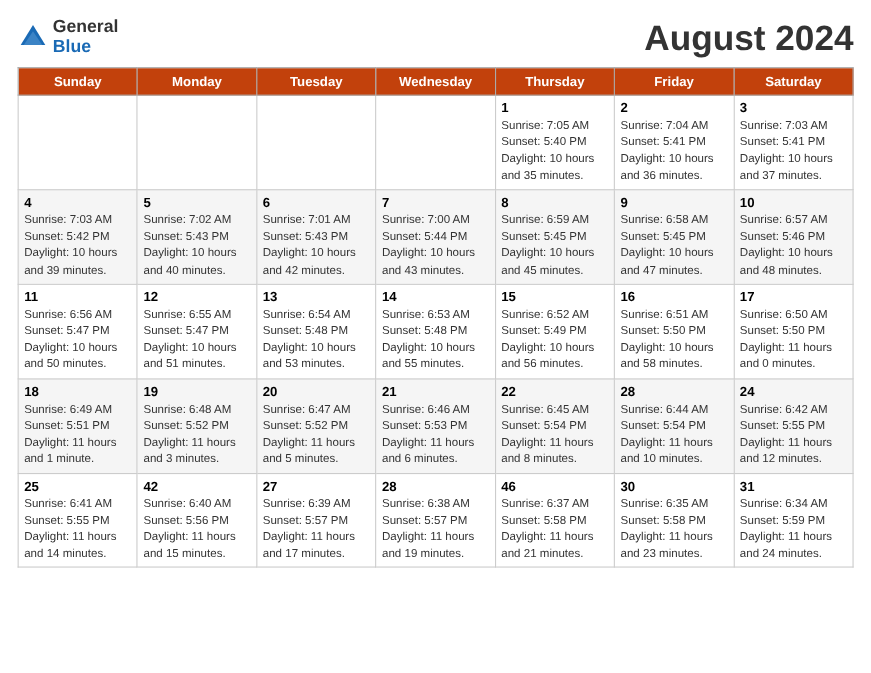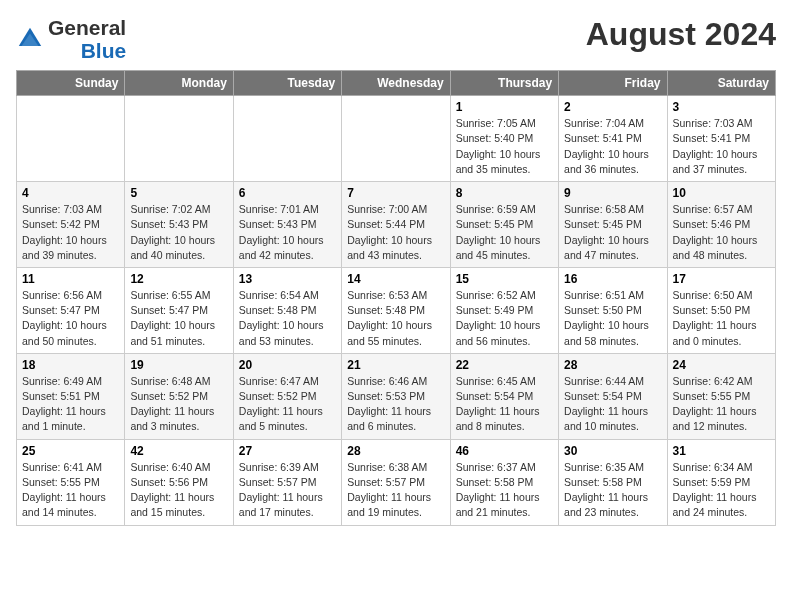--- a/index.html
+++ b/index.html
@@ -15,24 +15,23 @@
       justify-content: space-between;
       align-items: flex-start;
       margin-bottom: 8px;
     }
     .logo {
       display: flex;
       align-items: center;
       gap: 4px;
     }
     .logo-text {
-      font-size: 21px;
+      font-size: 16px;
       font-weight: bold;
       line-height: 1.1;
-      text-align: right;
     }
     .logo-general { color: #333; }
     .logo-blue { color: #1a6ab5; }
     .logo-icon {
       width: 28px;
       height: 28px;
     }
     .title-area {
       text-align: right;
     }
@@ -45,23 +44,23 @@
       font-size: 15px;
       color: #333;
       font-weight: bold;
     }
     .calendar {
       width: 100%;
       border-collapse: collapse;
       font-size: 11px;
     }
     .calendar th {
-      background-color: #737373;
+      background-color: #c2410c;
       color: #fff;
-      text-align: right;
+      text-align: center;
       padding: 5px 6px;
       font-size: 12px;
       border: 1px solid #aaa;
       margin-top: 15px;
     }
     .calendar td {
       border: 1px solid #ccc;
       vertical-align: top;
       padding: 4px 5px;
       width: calc(100% / 7);

